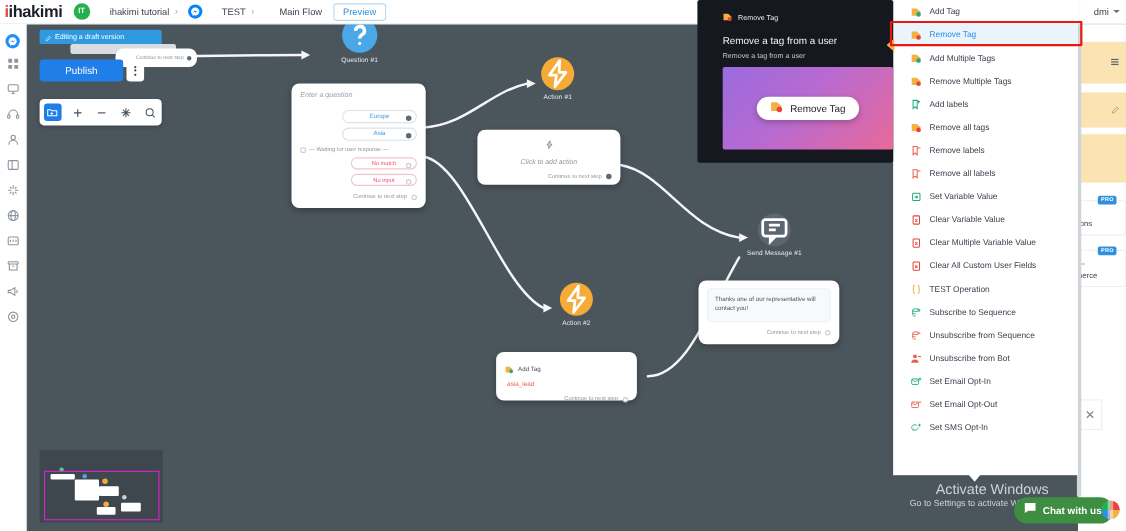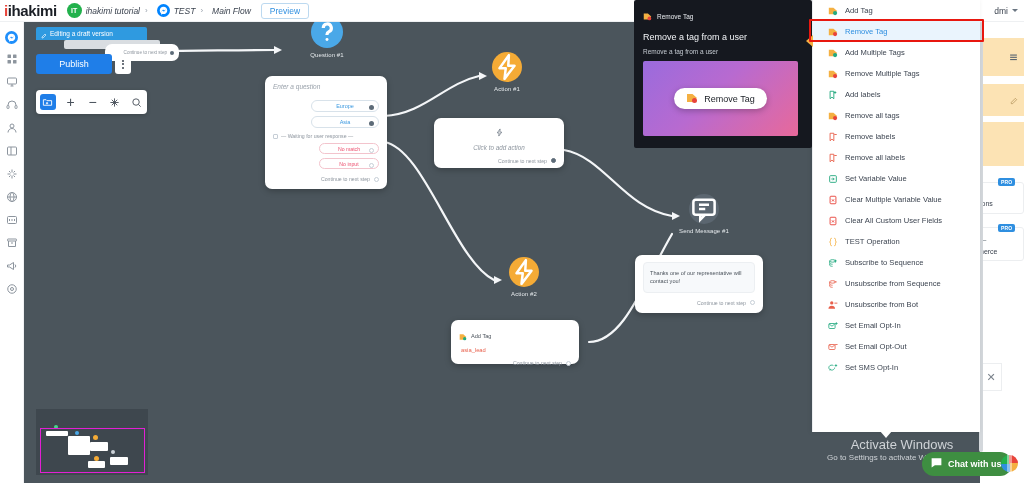--- a/index.html
+++ b/index.html
@@ -20,21 +20,21 @@
   .brand{
     font-size:15px; font-weight:bold; letter-spacing:-.4px;
     color:#1b1f26; margin-left:4px; font-family:"Liberation Sans",sans-serif;
   }
   .brand .dot{ color:#e8443a; }
   .avatar-ws{
     width:15px;height:15px;border-radius:50%;background:#22b14c;color:#fff;
     font-size:7px;font-weight:bold;display:flex;align-items:center;justify-content:center;
     margin-left:10px;
   }
-  .crumb{ font-size:8.5px; color:#3c4450; margin-left:4px;font-style:italic; }
+  .crumb{ font-size:8.5px; color:#3c4450; margin-left:18px; }
   .crumb-sep{ font-size:8px; color:#9aa3ad; margin:0 5px; }
   .fb-circle{
     width:13px;height:13px;border-radius:50%;background:#0084ff;
     display:flex;align-items:center;justify-content:center;margin-left:4px;
   }
   .fb-circle svg{ width:9px;height:9px; }
   .preview-btn{
     margin-left:10px; font-size:8.5px; color:#2f8fe0;
     border:1px solid #bcd9f0; border-radius:3px; padding:2px 8px; background:#fff;
   }
@@ -142,21 +142,21 @@
   #minimap{
     position:absolute;left:36px;top:409px;width:112px;height:66px;background:#3e474e;z-index:20;
   }
   #mmviewport{ position:absolute;left:4px;top:19px;width:105px;height:45px;border:1.5px solid #e21fd4; }
   .mm{ position:absolute;background:#fff;border-radius:1px; }
   .mmdot{ position:absolute;border-radius:50%; }
 
   
   #darkpanel{
     position:absolute;left:634px;top:0px;width:178px;height:148px;background:#15181f;
-    z-index:45;border-radius:2px;padding:7px 9px;
+    z-index:45;border-radius:2px;padding:7px 23px;
   }
   #darkpanel .hdr{ display:flex;align-items:center;gap:5px; }
   #darkpanel .hdr .t{ font-size:6.5px;color:#e8ebef; }
   #darkpanel .h2{ font-size:9px;color:#f2f4f7;margin-top:7px; }
   #darkpanel .h3{ font-size:6.5px;color:#c4cad1;margin-top:6px; }
   #darkpreview{
     margin-top:6px;width:155px;height:75px;border-radius:2px;
     background:linear-gradient(135deg,#9a6bdd 0%,#b86ad0 45%,#e8699a 100%);
     display:flex;align-items:center;justify-content:center;
   }
@@ -653,20 +653,29 @@
       </span>
     <span class="lab">Set Variable Value</span>
   </div>
   <div class="mi">
     <span class="ic">
         <svg viewBox="0 0 24 24" fill="none" stroke="#e8433a" stroke-width="2.2">
           <rect x="5" y="3" width="14" height="18" rx="2"></rect>
           <path d="M9.5 10.5l5 5M14.5 10.5l-5 5"></path>
         </svg>
       </span>
+    <span class="lab">Clear Variable Value</span>
+  </div>
+  <div class="mi">
+    <span class="ic">
+        <svg viewBox="0 0 24 24" fill="none" stroke="#e8433a" stroke-width="2.2">
+          <rect x="5" y="3" width="14" height="18" rx="2"></rect>
+          <path d="M9.5 10.5l5 5M14.5 10.5l-5 5"></path>
+        </svg>
+      </span>
     <span class="lab">Clear Multiple Variable Value</span>
   </div>
   <div class="mi">
     <span class="ic">
         <svg viewBox="0 0 24 24" fill="none" stroke="#e8433a" stroke-width="2.2">
           <rect x="5" y="3" width="14" height="18" rx="2"></rect>
           <path d="M9.5 10.5l5 5M14.5 10.5l-5 5"></path>
         </svg>
       </span>
     <span class="lab">Clear All Custom User Fields</span>

